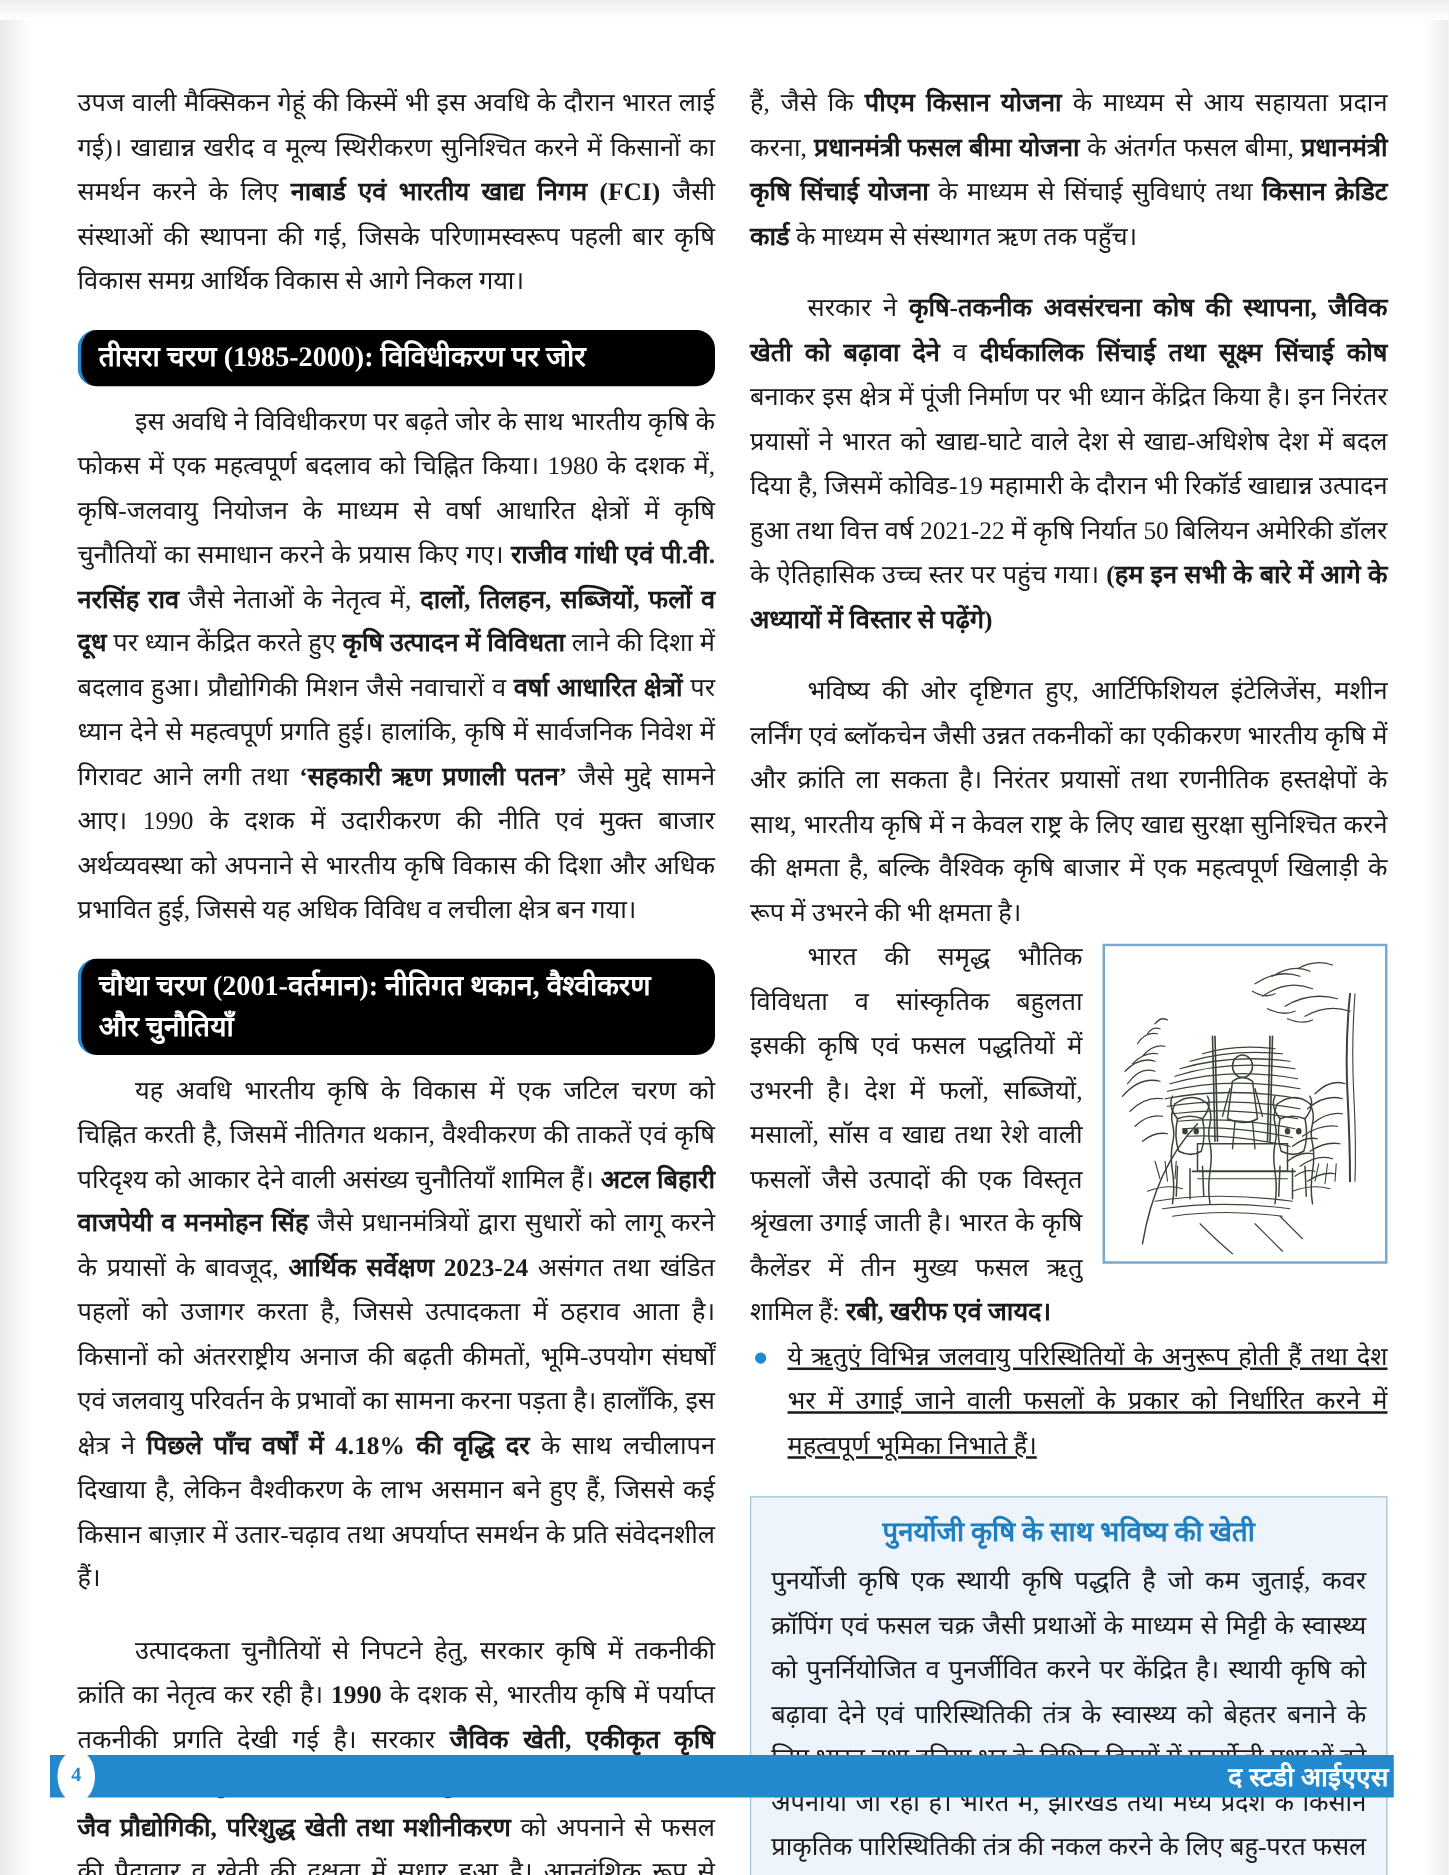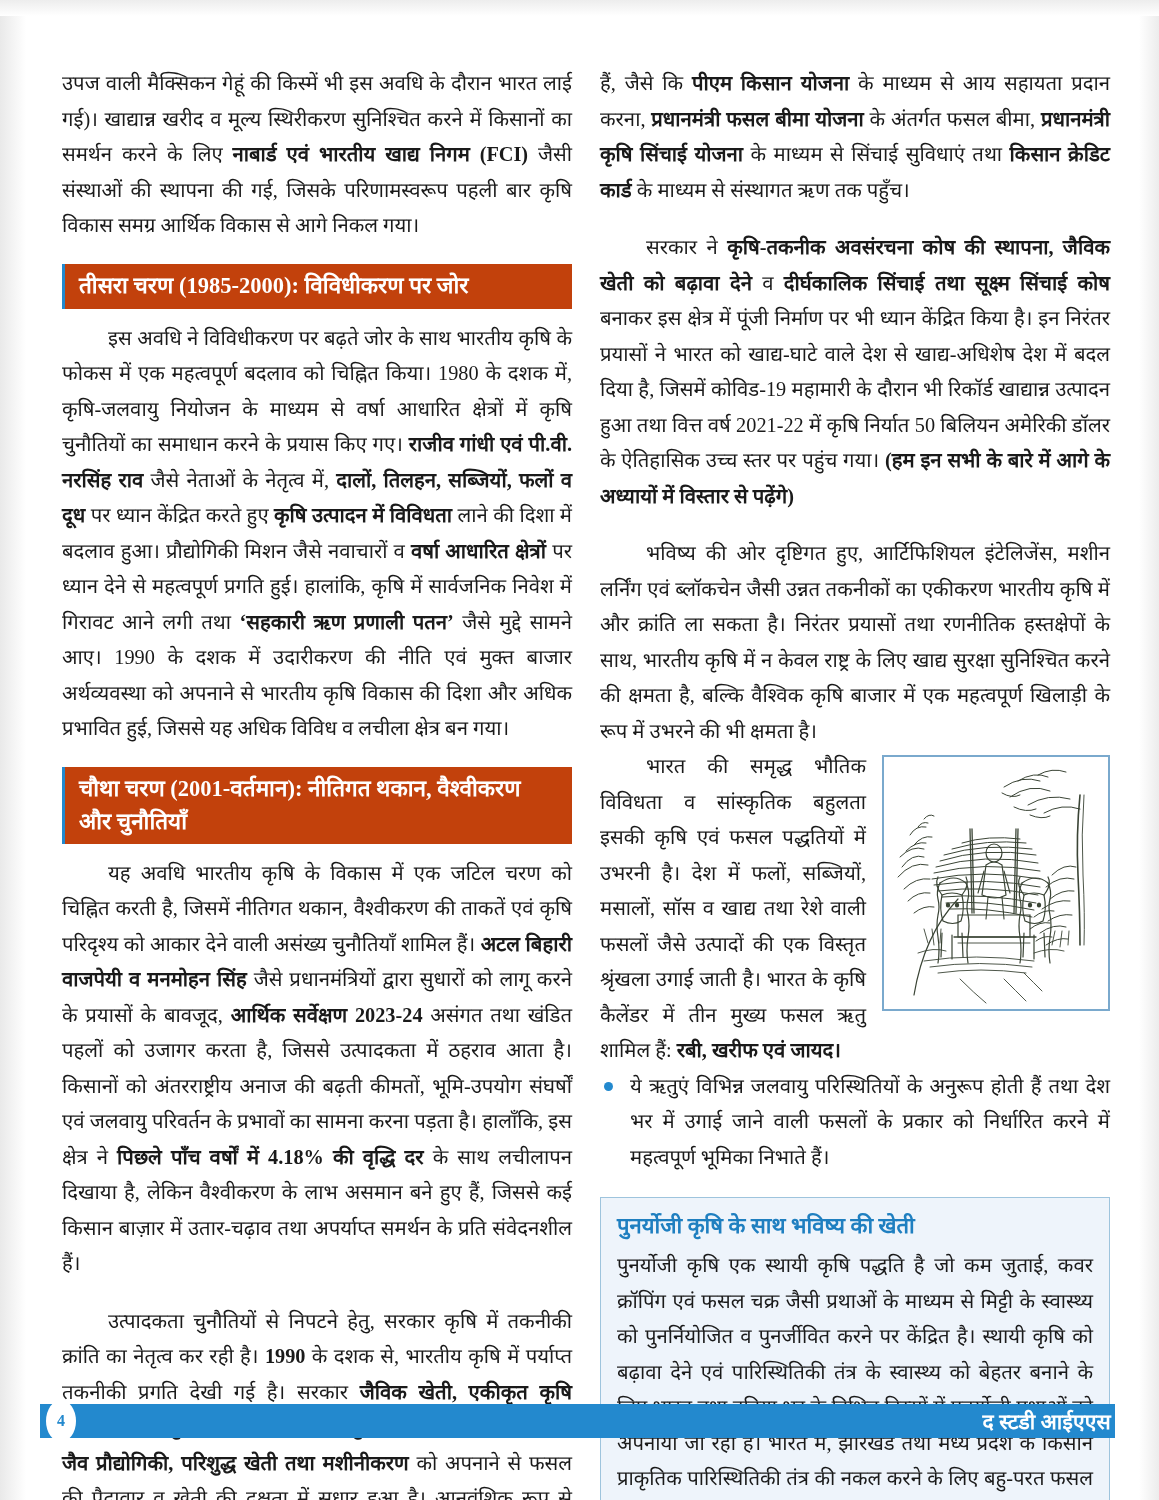--- a/index.html
+++ b/index.html
@@ -72,29 +72,30 @@
   p.para + p.para {
     margin-top: 22px;
   }
   p.indent {
     text-indent: 46px;
   }
   b, strong { font-weight: bold; }
 
   
   .sec-head {
-    background: #c2410c;
+    background: #000000;
     color: #ffffff;
     font-weight: bold;
     font-size: 22.5px;
     line-height: 33px;
     padding: 5px 14px 7px 14px;
     margin: 20px 0 12px 0;
     box-sizing: border-box;
     border-left: 3px solid #2389ce;
+    border-radius: 15px;
   }
   .sec-head.two-line {
     padding-bottom: 6px;
   }
 
   
   .figure-box {
     float: right;
     width: 228px;
     height: 256px;
@@ -104,20 +105,21 @@
     background: #ffffff;
     overflow: hidden;
   }
   .figure-box svg { display: block; width: 100%; height: 100%; }
 
   
   ul.bullets {
     list-style: none;
     margin: 0;
     padding: 0;
+    text-decoration: underline;
   }
   ul.bullets li {
     position: relative;
     padding-left: 30px;
     font-size: 20.3px;
     line-height: 35.5px;
     text-align: justify;
   }
   ul.bullets li .dot {
     position: absolute;
@@ -136,20 +138,21 @@
     padding: 12px 16px 14px 16px;
     margin-top: 22px;
     box-sizing: border-box;
   }
   .callout-title {
     color: #1f7fc0;
     font-weight: bold;
     font-size: 22px;
     line-height: 32px;
     margin-bottom: 6px;
+    text-align: center;
   }
   .callout p {
     margin: 0;
     font-size: 20.3px;
     line-height: 35.5px;
     text-align: justify;
   }
 
   
   .footer {

